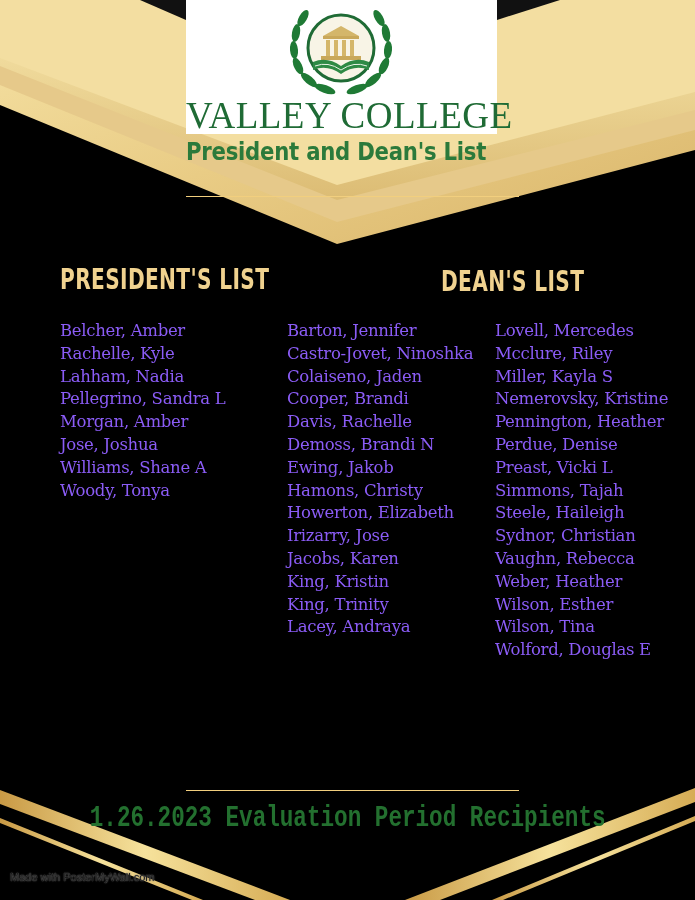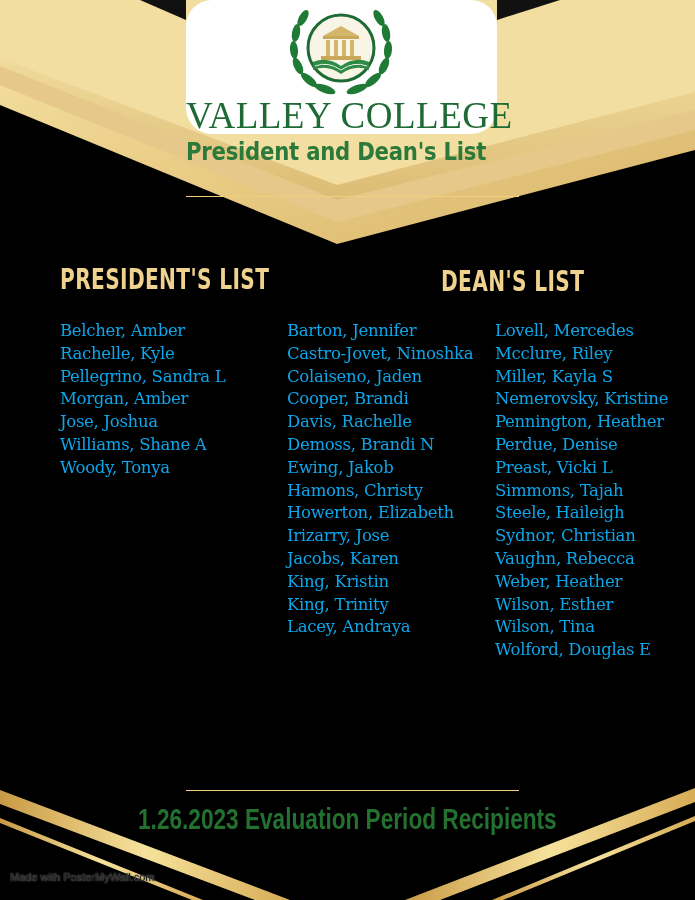--- a/index.html
+++ b/index.html
@@ -1,40 +1,40 @@
 <!DOCTYPE html>
 <html><head>
 <meta charset="utf-8">
 <style>
   html, body { margin: 0; padding: 0; }
   body { width: 695px; height: 900px; background: #000; overflow: hidden; position: relative; font-family: "DejaVu Serif", serif; }
   .stage { position: absolute; inset: 0; width: 695px; height: 900px; overflow: hidden; }
   svg.bg { position: absolute; left: 0; top: 0; width: 695px; height: 900px; }
 
-  .logo-box { position: absolute; left: 186px; top: 0; width: 311px; height: 134px; background: #fff; border-radius: 26px; }
+  .logo-box { position: absolute; left: 186px; top: 0; width: 311px; height: 134px; background: #fff; }
   .logo-emblem { position: absolute; left: 97px; top: 0; width: 116px; height: 100px; }
   .logo-wordmark { position: absolute; left: 0; top: 97px; width: 311px; text-align: center; font-family: "Liberation Serif", serif; font-size: 37px; line-height: 38px; color: #1f6b35; letter-spacing: 0.5px; white-space: nowrap; }
 
   .main-title { position: absolute; left: 186px; top: 134px; width: 313px; text-align: center; font-family: "DejaVu Sans", sans-serif; font-weight: bold; font-size: 25px; line-height: 36px; color: #2b7a3b; white-space: nowrap; transform: scaleX(0.85); transform-origin: left center; letter-spacing: -0.3px; }
 
   .rule { position: absolute; height: 1px; background: #f2cf7e; }
   .rule.top { left: 186px; top: 196px; width: 333px; }
   .rule.bottom { left: 186px; top: 790px; width: 333px; }
 
   .heading { position: absolute; font-family: "DejaVu Sans", sans-serif; font-weight: bold; color: #f0d28f; font-size: 28px; line-height: 32px; white-space: nowrap; transform: scaleX(0.72); transform-origin: left center; letter-spacing: 0.5px; }
   .heading.pres { left: 60px; top: 264px; }
   .heading.dean { left: 441px; top: 266px; }
 
   .names { position: absolute; margin: 0; padding: 0; list-style: none; }
-  .names li { font-family: "DejaVu Serif", serif; color: #0ea5e9; font-size: 16.5px; line-height: 22.8px; white-space: nowrap; letter-spacing: -0.3px; }
+  .names li { font-family: "DejaVu Serif", serif; color: #8b5cf6; font-size: 16.5px; line-height: 22.8px; white-space: nowrap; letter-spacing: -0.3px; }
   .names.pres { left: 60px; top: 320px; }
   .names.dean1 { left: 287px; top: 320px; }
   .names.dean2 { left: 495px; top: 320px; }
 
-  .footer-title { position: absolute; left: 0; top: 800px; width: 695px; text-align: center; font-family: Liberation Sans, sans-serif; font-weight: bold; font-size: 29px; line-height: 38px; color: #23702f; white-space: nowrap; }
+  .footer-title { position: absolute; left: 0; top: 800px; width: 695px; text-align: center; font-family: Liberation Mono, monospace; font-weight: bold; font-size: 29px; line-height: 38px; color: #23702f; white-space: nowrap; }
   .footer-title span { display: inline-block; transform: scaleX(0.78); transform-origin: center; }
 
   .watermark { position: absolute; left: 10px; top: 871px; font-family: "Liberation Sans", sans-serif; font-size: 11px; color: #1a1a1a; text-shadow: 0 0 1px #888, 0 0 2px #555; white-space: nowrap; }
 </style>
 </head>
 <body>
 
 <div class="stage">
 
   <svg class="bg" viewBox="0 0 695 900">
@@ -105,20 +105,21 @@
 
   <div class="main-title">President and Dean's List</div>
   <div class="rule top"></div>
 
   <div class="heading pres">PRESIDENT'S LIST</div>
   <div class="heading dean">DEAN'S LIST</div>
 
   <ul class="names pres">
     <li>Belcher, Amber</li>
     <li>Rachelle, Kyle</li>
+    <li>Lahham, Nadia</li>
     <li>Pellegrino, Sandra L</li>
     <li>Morgan, Amber</li>
     <li>Jose, Joshua</li>
     <li>Williams, Shane A</li>
     <li>Woody, Tonya</li>
   </ul>
 
   <ul class="names dean2">
     <li>Lovell, Mercedes</li>
     <li>Mcclure, Riley</li>

